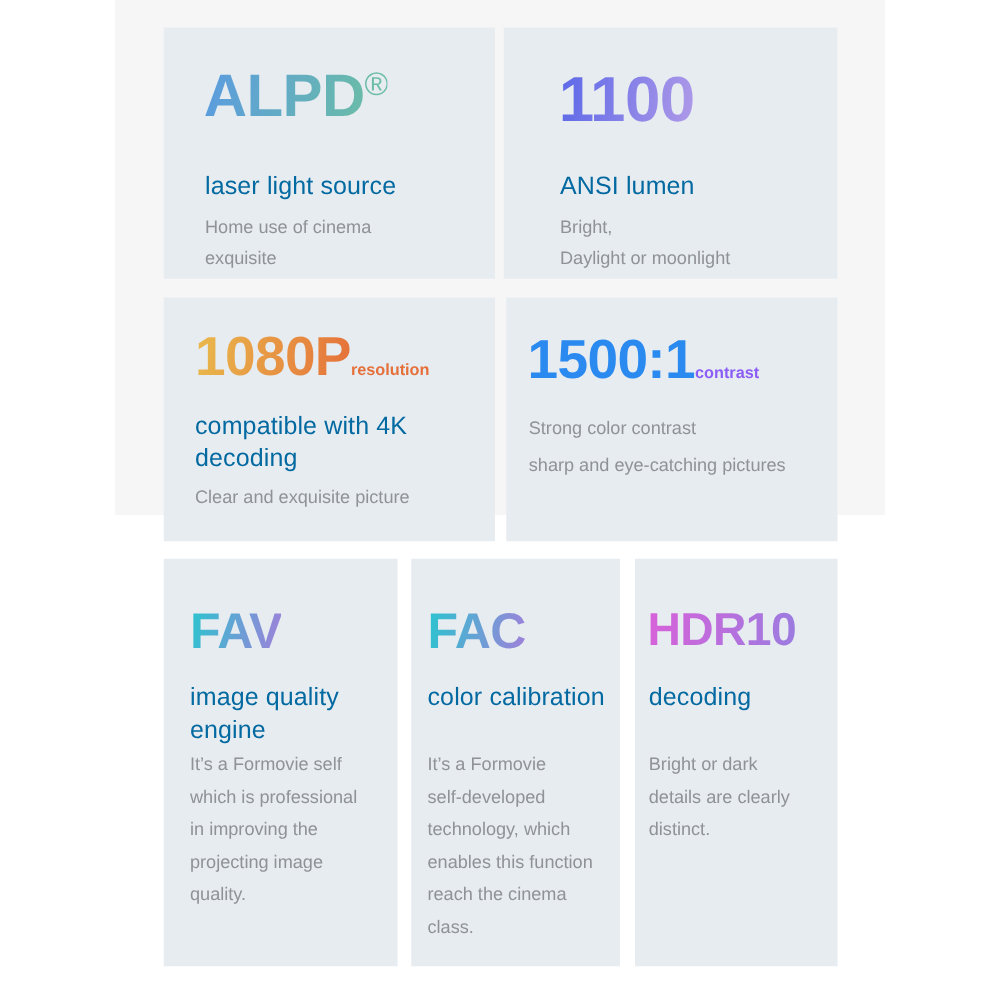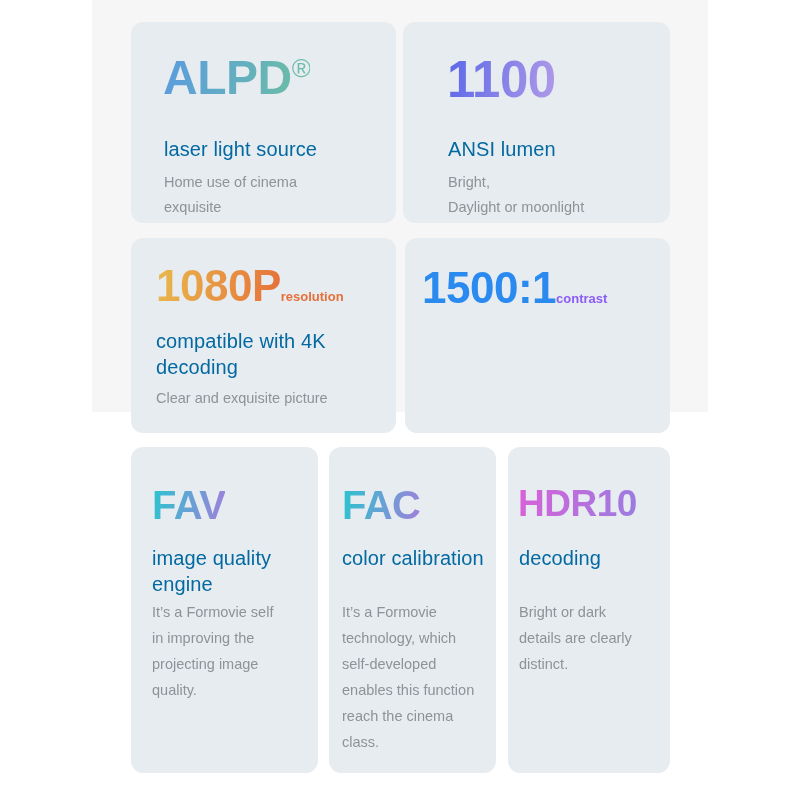--- a/index.html
+++ b/index.html
@@ -29,21 +29,21 @@
     position: absolute;
     left: 0;
     top: 0;
     width: 800px;
     height: 800px;
   }
 
   .card {
     position: absolute;
     background: #e7ecf1;
-    border-radius: 12px;
+    border-radius: 0;
     box-sizing: border-box;
     padding: 0;
   }
 
   
   .c-alpd    { left: 131px; top: 22px;  width: 265px; height: 201px; }
   .c-lumen   { left: 403px; top: 22px;  width: 267px; height: 201px; }
   .c-1080p   { left: 131px; top: 238px; width: 265px; height: 195px; }
   .c-1500    { left: 405px; top: 238px; width: 265px; height: 195px; }
   .c-fav     { left: 131px; top: 447px; width: 187px; height: 326px; }
@@ -147,44 +147,49 @@
         <span class="desc-line">Clear and exquisite picture</span>
       </div>
     </div>
   </div>
 
   <div class="card c-1500">
     <div class="card-inner">
       <div class="headline" id="h-1500" style="left:17px; top:28px; font-size:44px;">
         <span id="h-1500-txt" style="color: rgb(43, 138, 239);">1500:1</span><span class="suffix" id="h-1500-suf" style="color: #8b5cf6;">contrast</span>
       </div>
+      <div class="desc" style="left:18px; top:90px; width:245px; line-height:30px;">
+        <span class="desc-line">Strong color contrast</span>
+        <span class="desc-line">sharp and eye-catching pictures</span>
+      </div>
     </div>
   </div>
 
   <div class="card c-fav">
     <div class="card-inner">
       <div class="headline grad" id="h-fav" style="left: 21px; top: 38px; font-size: 40px; background-image: linear-gradient(100deg, rgb(42, 197, 207) 0%, rgb(161, 127, 218) 100%);">FAV</div>
       <div class="title" style="left:21px; top:98px; width:160px;">image quality engine</div>
       <div class="desc justified" style="left:21px; top:152px; width:152px; line-height:26px;">
         <span class="desc-line">It’s a Formovie self</span>
+        <span class="desc-line">which is professional</span>
         <span class="desc-line">in improving the</span>
         <span class="desc-line">projecting image</span>
         <span class="desc-line">quality.</span>
       </div>
     </div>
   </div>
 
   <div class="card c-fac">
     <div class="card-inner">
       <div class="headline grad" id="h-fac" style="left: 13px; top: 38px; font-size: 40px; background-image: linear-gradient(100deg, rgb(42, 197, 207) 0%, rgb(161, 127, 218) 100%);">FAC</div>
       <div class="title" style="left:13px; top:98px; width:150px;">color calibration</div>
       <div class="desc justified" style="left:13px; top:152px; width:144px; line-height:26px;">
         <span class="desc-line">It’s a Formovie</span>
+        <span class="desc-line">self-developed</span>
         <span class="desc-line">technology, which</span>
-        <span class="desc-line">self-developed</span>
         <span class="desc-line">enables this function</span>
         <span class="desc-line">reach the cinema</span>
         <span class="desc-line">class.</span>
       </div>
     </div>
   </div>
 
   <div class="card c-hdr">
     <div class="card-inner">
       <div class="headline grad" id="h-hdr" style="left: 10px; top: 38px; font-size: 37px; background-image: linear-gradient(100deg, rgb(217, 97, 217) 0%, rgb(154, 124, 224) 100%);">HDR10</div>

